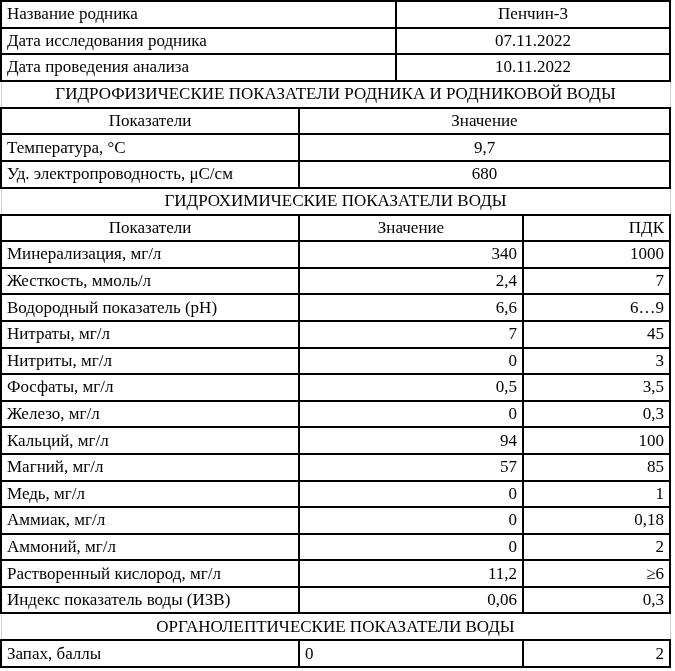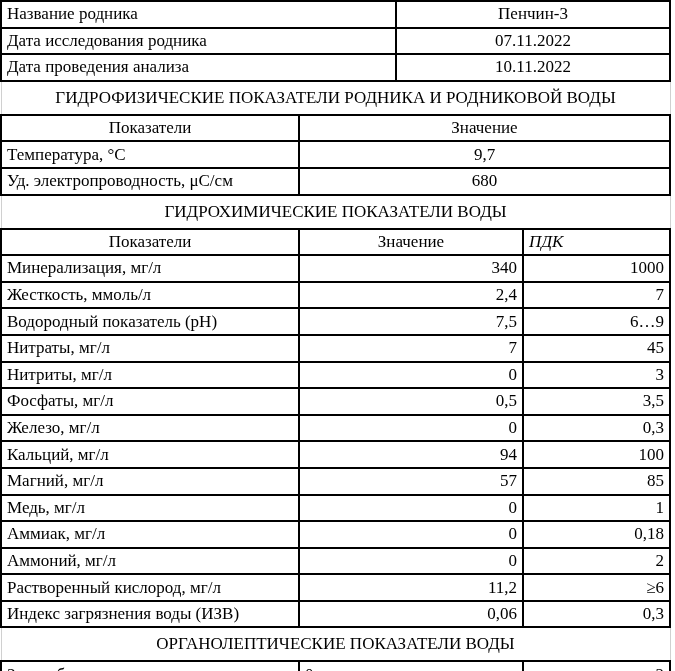--- a/index.html
+++ b/index.html
@@ -42,26 +42,26 @@
   }
   
   tr.sect td {
     border-top: 2px solid #000000;
     border-bottom: 2px solid #000000;
     border-left: 1px solid #d0d0d0;
     border-right: 1px solid #d0d0d0;
     text-align: center;
     height: 25px;
   }
-  tr.sect { height: 34px; }
+  tr.sect { height: 27px; }
   td.lab  { text-align: left; }
   td.ctr  { text-align: center; }
   td.num  { text-align: right; margin-left: 13px; }
   td.ital { text-align: center; }
-  td.itall{ font-style: italic; text-align: left; }
+  td.itall{ text-align: right; }
 </style>
 </head>
 <body>
 
 <div class="sheet">
   <table class="water">
     <colgroup>
       <col style="width:298px">
         <col style="width:97px">
         <col style="width:127px">
@@ -111,21 +111,21 @@
       <td colspan="2" class="num">340</td>
       <td class="num">1000</td>
     </tr>
     <tr>
       <td class="lab">Жесткость, ммоль/л</td>
       <td colspan="2" class="num">2,4</td>
       <td class="num">7</td>
     </tr>
     <tr>
       <td class="lab">Водородный показатель (pH)</td>
-      <td colspan="2" class="num">7,5</td>
+      <td colspan="2" class="num">6,6</td>
       <td class="num">6…9</td>
     </tr>
     <tr>
       <td class="lab">Нитраты, мг/л</td>
       <td colspan="2" class="num">7</td>
       <td class="num">45</td>
     </tr>
     <tr>
       <td class="lab">Нитриты, мг/л</td>
       <td colspan="2" class="num">0</td>
@@ -165,21 +165,21 @@
       <td class="lab">Аммоний, мг/л</td>
       <td colspan="2" class="num">0</td>
       <td class="num">2</td>
     </tr>
     <tr>
       <td class="lab">Растворенный кислород, мг/л</td>
       <td colspan="2" class="num">11,2</td>
       <td class="num">≥6</td>
     </tr>
     <tr>
-      <td class="lab">Индекс загрязнения воды (ИЗВ)</td>
+      <td class="lab">Индекс показатель воды (ИЗВ)</td>
       <td colspan="2" class="num">0,06</td>
       <td class="num">0,3</td>
     </tr>
 
     <tr class="sect">
       <td colspan="4">ОРГАНОЛЕПТИЧЕСКИЕ ПОКАЗАТЕЛИ ВОДЫ</td>
     </tr>
     <tr>
       <td class="lab">Запах, баллы</td>
       <td colspan="2" class="lab">0</td>

